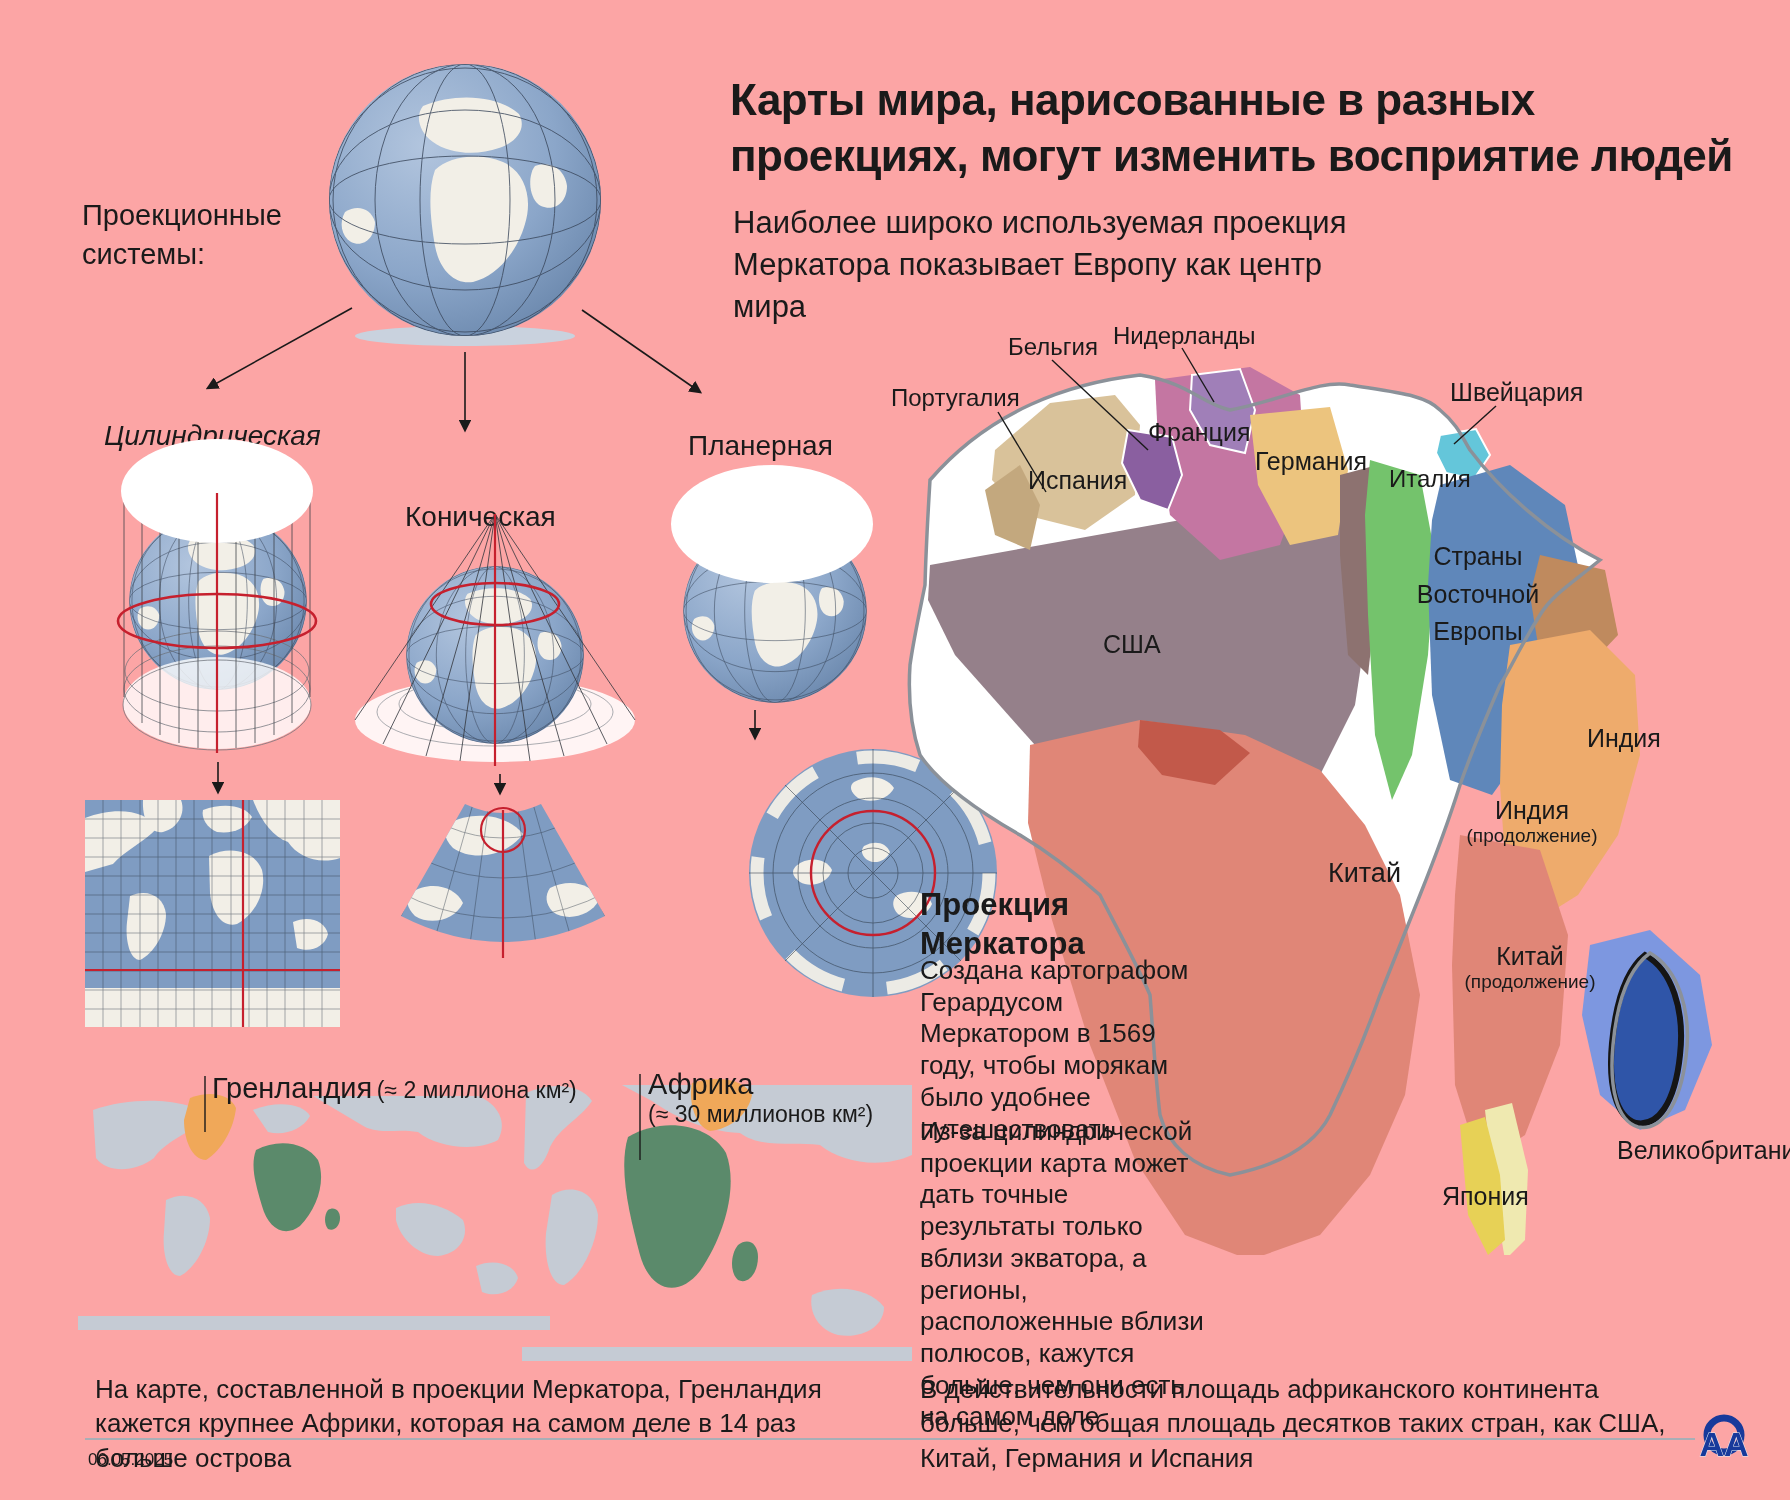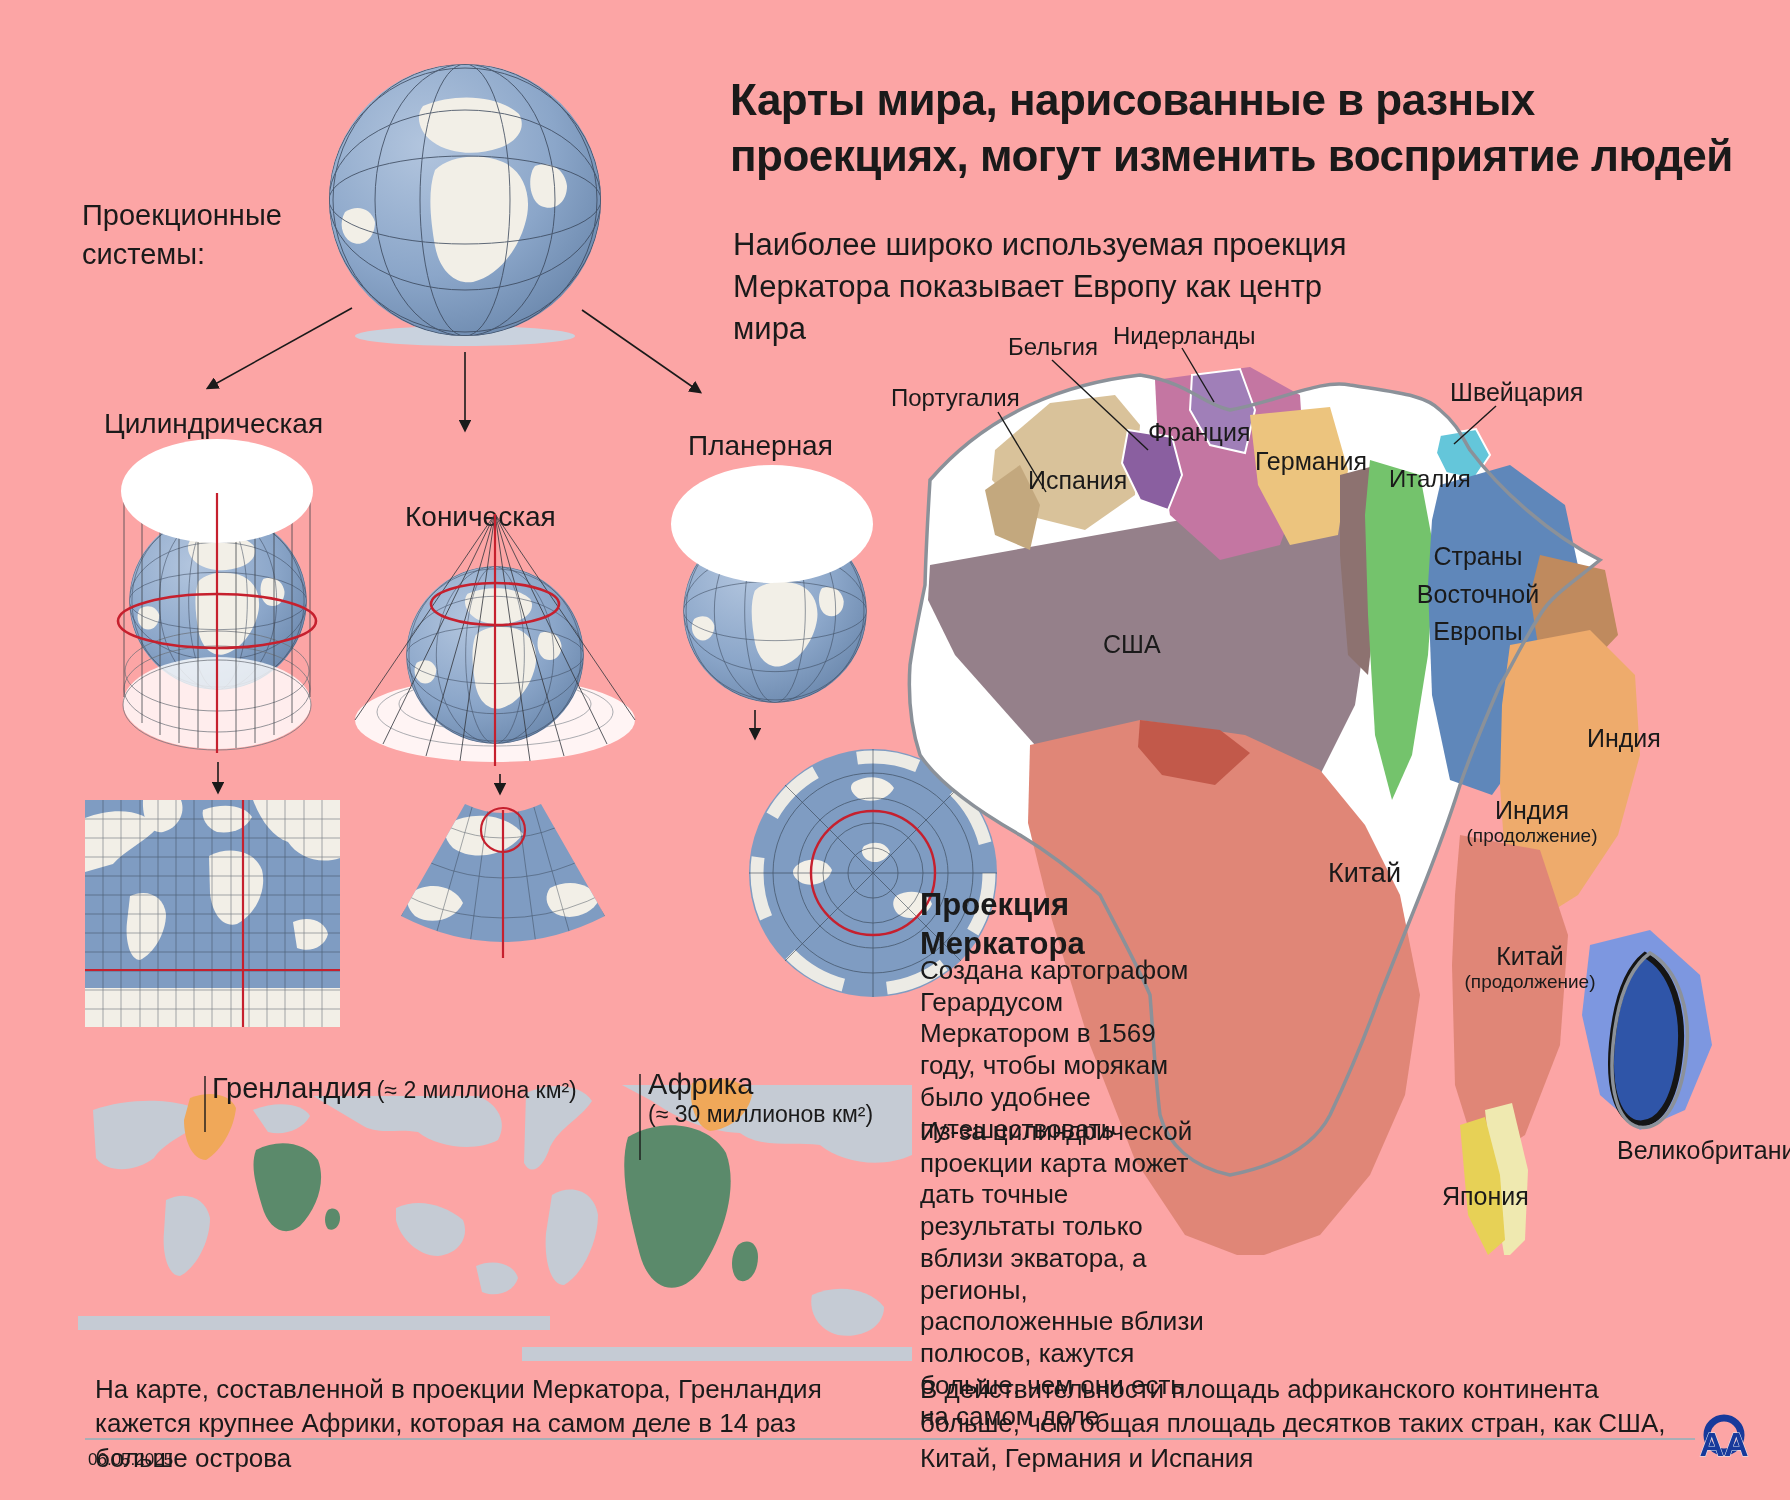--- a/index.html
+++ b/index.html
@@ -1,20 +1,20 @@
 <!DOCTYPE html>
 <html><head>
 <meta charset="utf-8">
 <style>
   html,body{margin:0;padding:0;}
   body{font-family:"Liberation Sans", sans-serif; color:#1a1a1a; background:#cfd6e0;}
   #canvas{position:relative; width:1790px; height:1500px; background:#fca5a5; overflow:hidden;}
   .abs{position:absolute;}
   .title{font-size:44px; font-weight:700; line-height:1.28; letter-spacing:-0.5px;}
-  .subtitle{font-size:31px; font-weight:400; line-height:1.35;margin-top:22px;}
+  .subtitle{font-size:31px; font-weight:400; line-height:1.35;}
   .sys-label{font-size:29px; line-height:1.35;}
   .proj-label{font-size:28px;}
   .country-label{font-size:25px; white-space:nowrap;}
   .country-sub{font-size:19px;}
   .centered{text-align:center;}
   .block-heading{font-size:31px; font-weight:700; line-height:1.25;}
   .para{font-size:26px; line-height:1.22;}
   .caption{font-size:26px; line-height:1.32;}
   .cmp-name{font-size:29px;}
   .cmp-area{font-size:23px;}
@@ -59,21 +59,21 @@
   <div class="abs title" style="left:730px; top:72px; width:1010px;">Карты мира, нарисованные в разных проекциях, могут изменить восприятие людей</div>
   <div class="abs subtitle" style="left:733px; top:202px; width:650px;">Наиболее широко используемая проекция Меркатора показывает Европу как центр мира</div>
 
   <div class="abs sys-label" style="left:82px; top:196px; width:240px;">Проекционные системы:</div>
 
   <svg class="abs" style="left:327px; top:62px;" width="276" height="286" viewBox="0 0 276 286">
     <ellipse cx="138" cy="274" rx="110" ry="10" fill="#c9d2de"></ellipse>
     <use href="#globe-sym" x="0" y="0" width="276" height="276"></use>
   </svg>
 
-  <div class="abs proj-label" style="left:104px; top:408px;">Цилиндрическая</div>
+  <div class="abs proj-label" style="left:104px; top:420px;font-style:italic;">Цилиндрическая</div>
   <div class="abs proj-label" style="left:405px; top:501px;">Коническая</div>
   <div class="abs proj-label" style="left:688px; top:430px;">Планерная</div>
 
   <svg class="abs" style="left:110px; top:435px;" width="215" height="322" viewBox="0 0 215 322">
     <use href="#globe-sym" x="18" y="76" width="180" height="180"></use>
     <ellipse cx="107" cy="268" rx="94" ry="46" fill="#ffffff" opacity="0.8"></ellipse>
     <g stroke="#6b7077" stroke-width="0.8" fill="none" opacity="0.9">
       <ellipse cx="107" cy="236" rx="92" ry="40"></ellipse>
       <ellipse cx="107" cy="254" rx="93" ry="43"></ellipse>
       <ellipse cx="107" cy="270" rx="94" ry="45"></ellipse>

